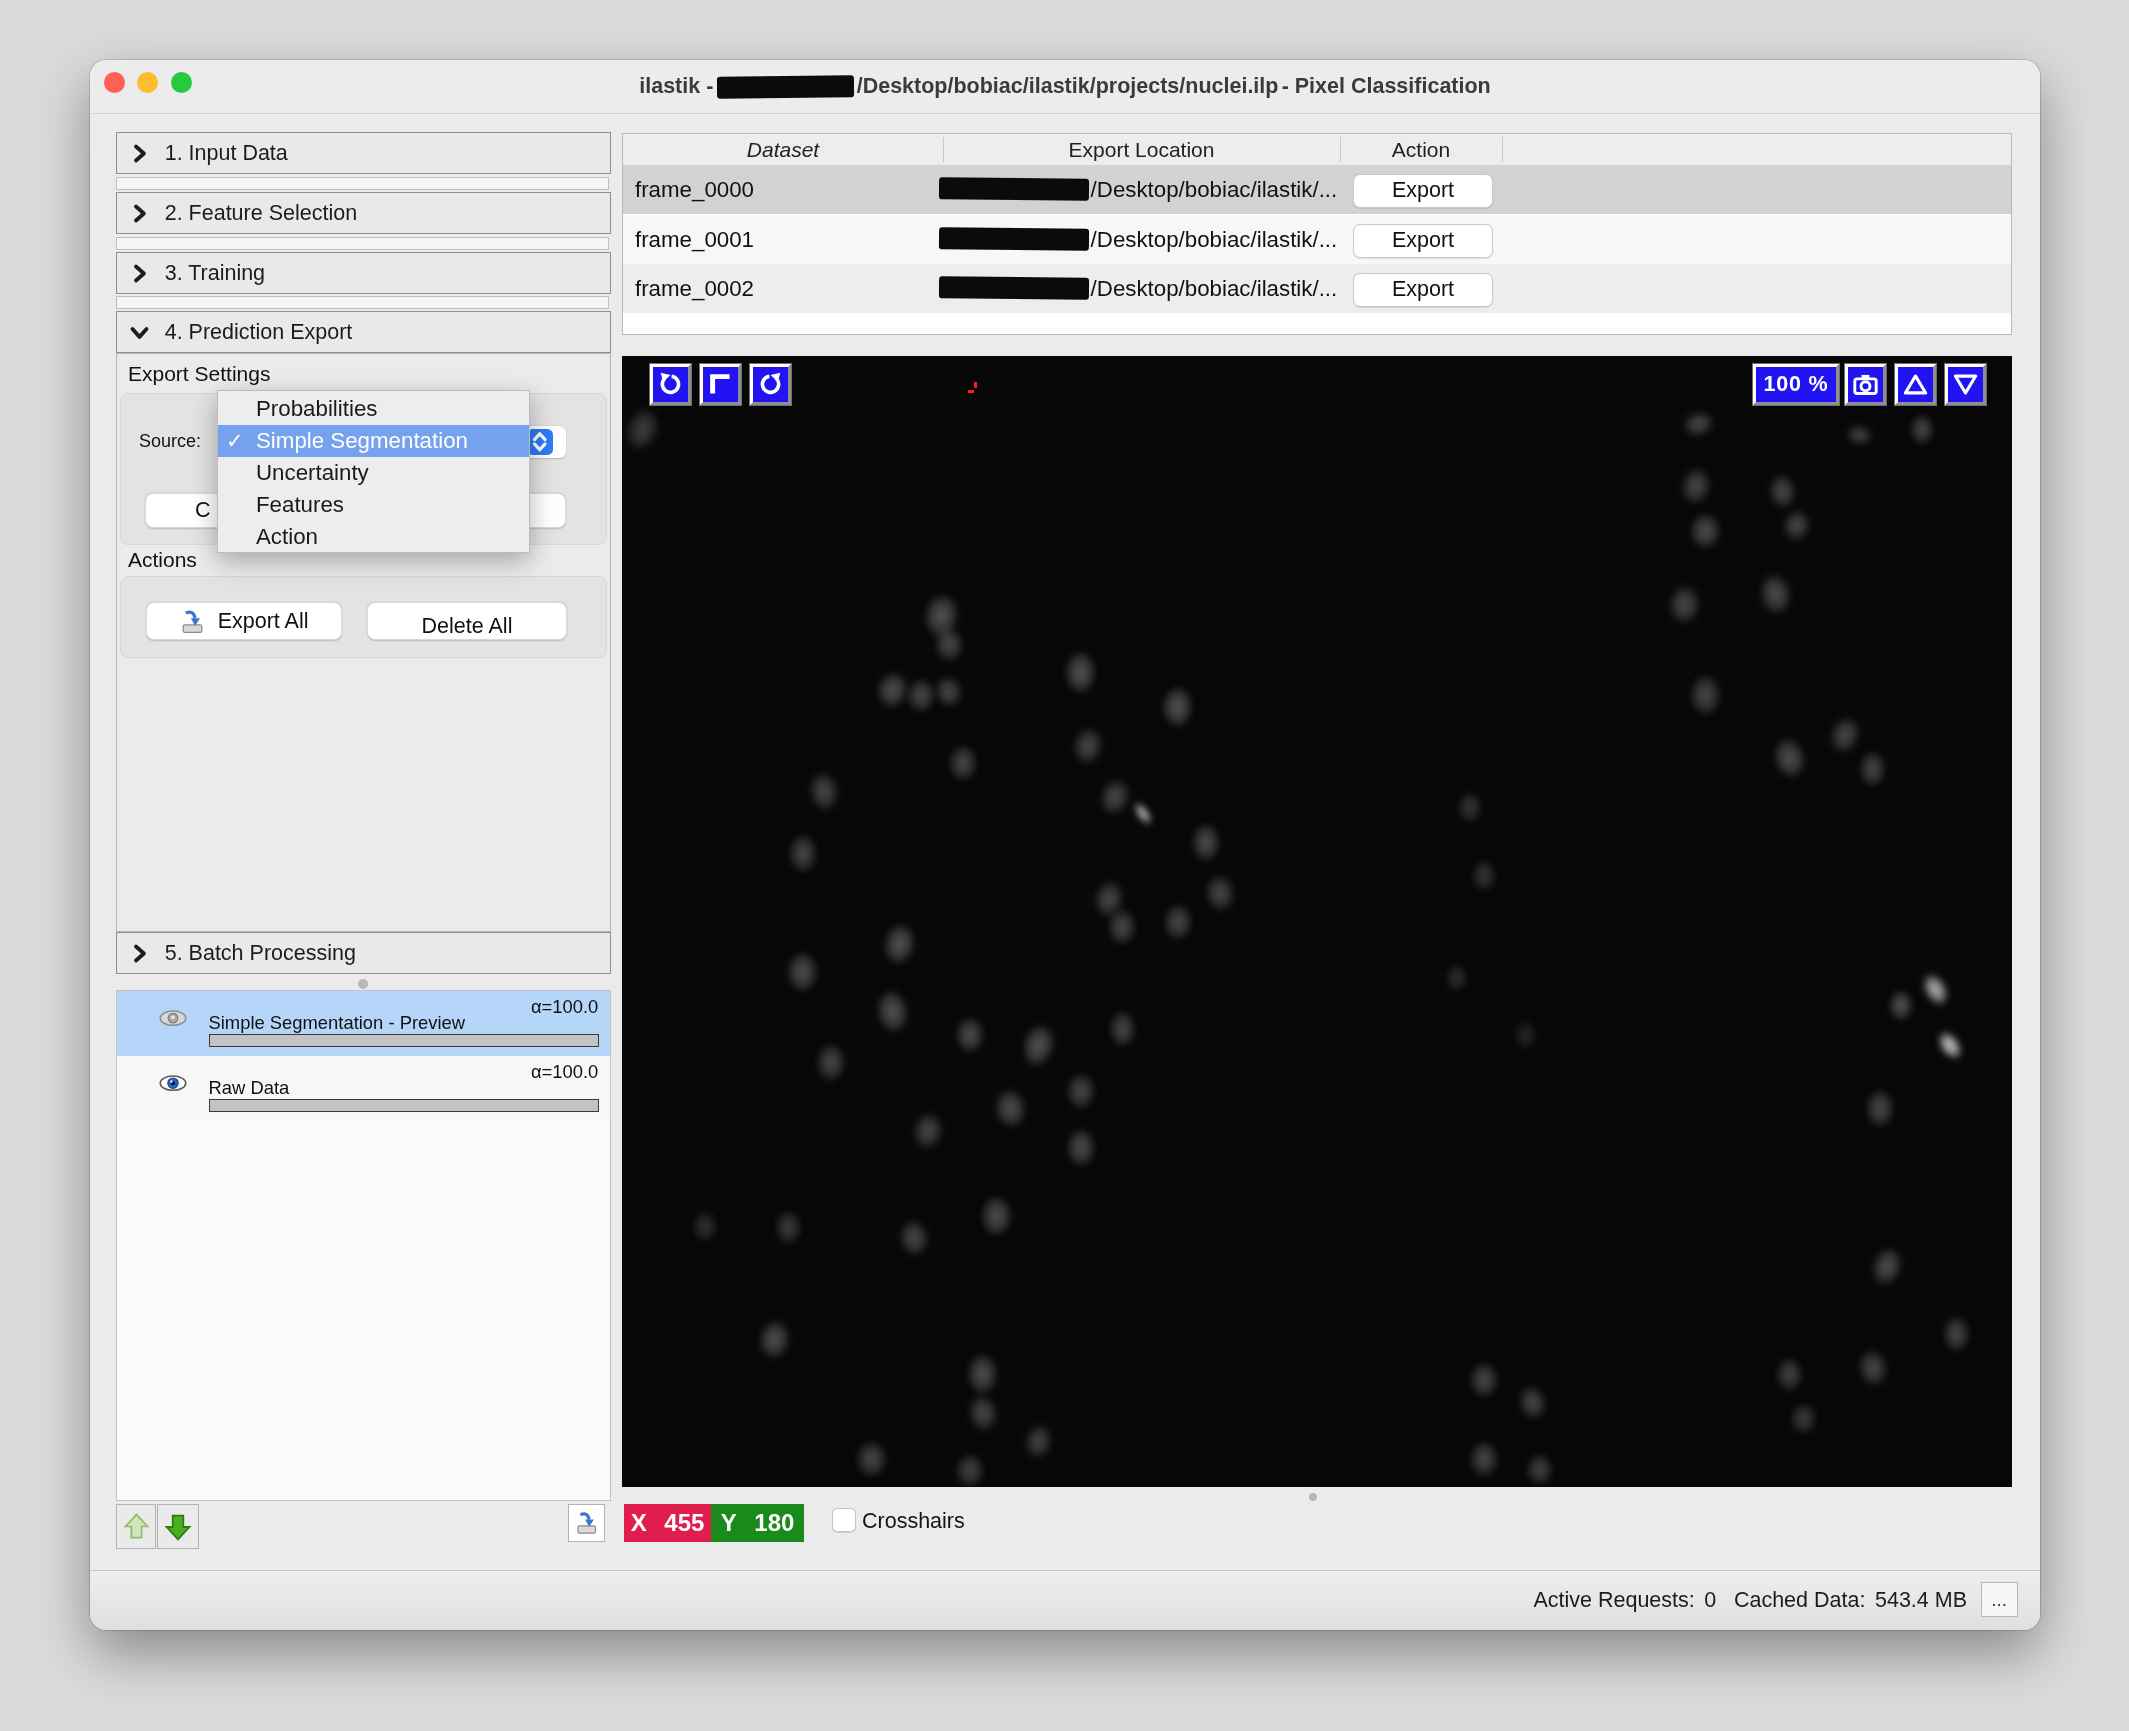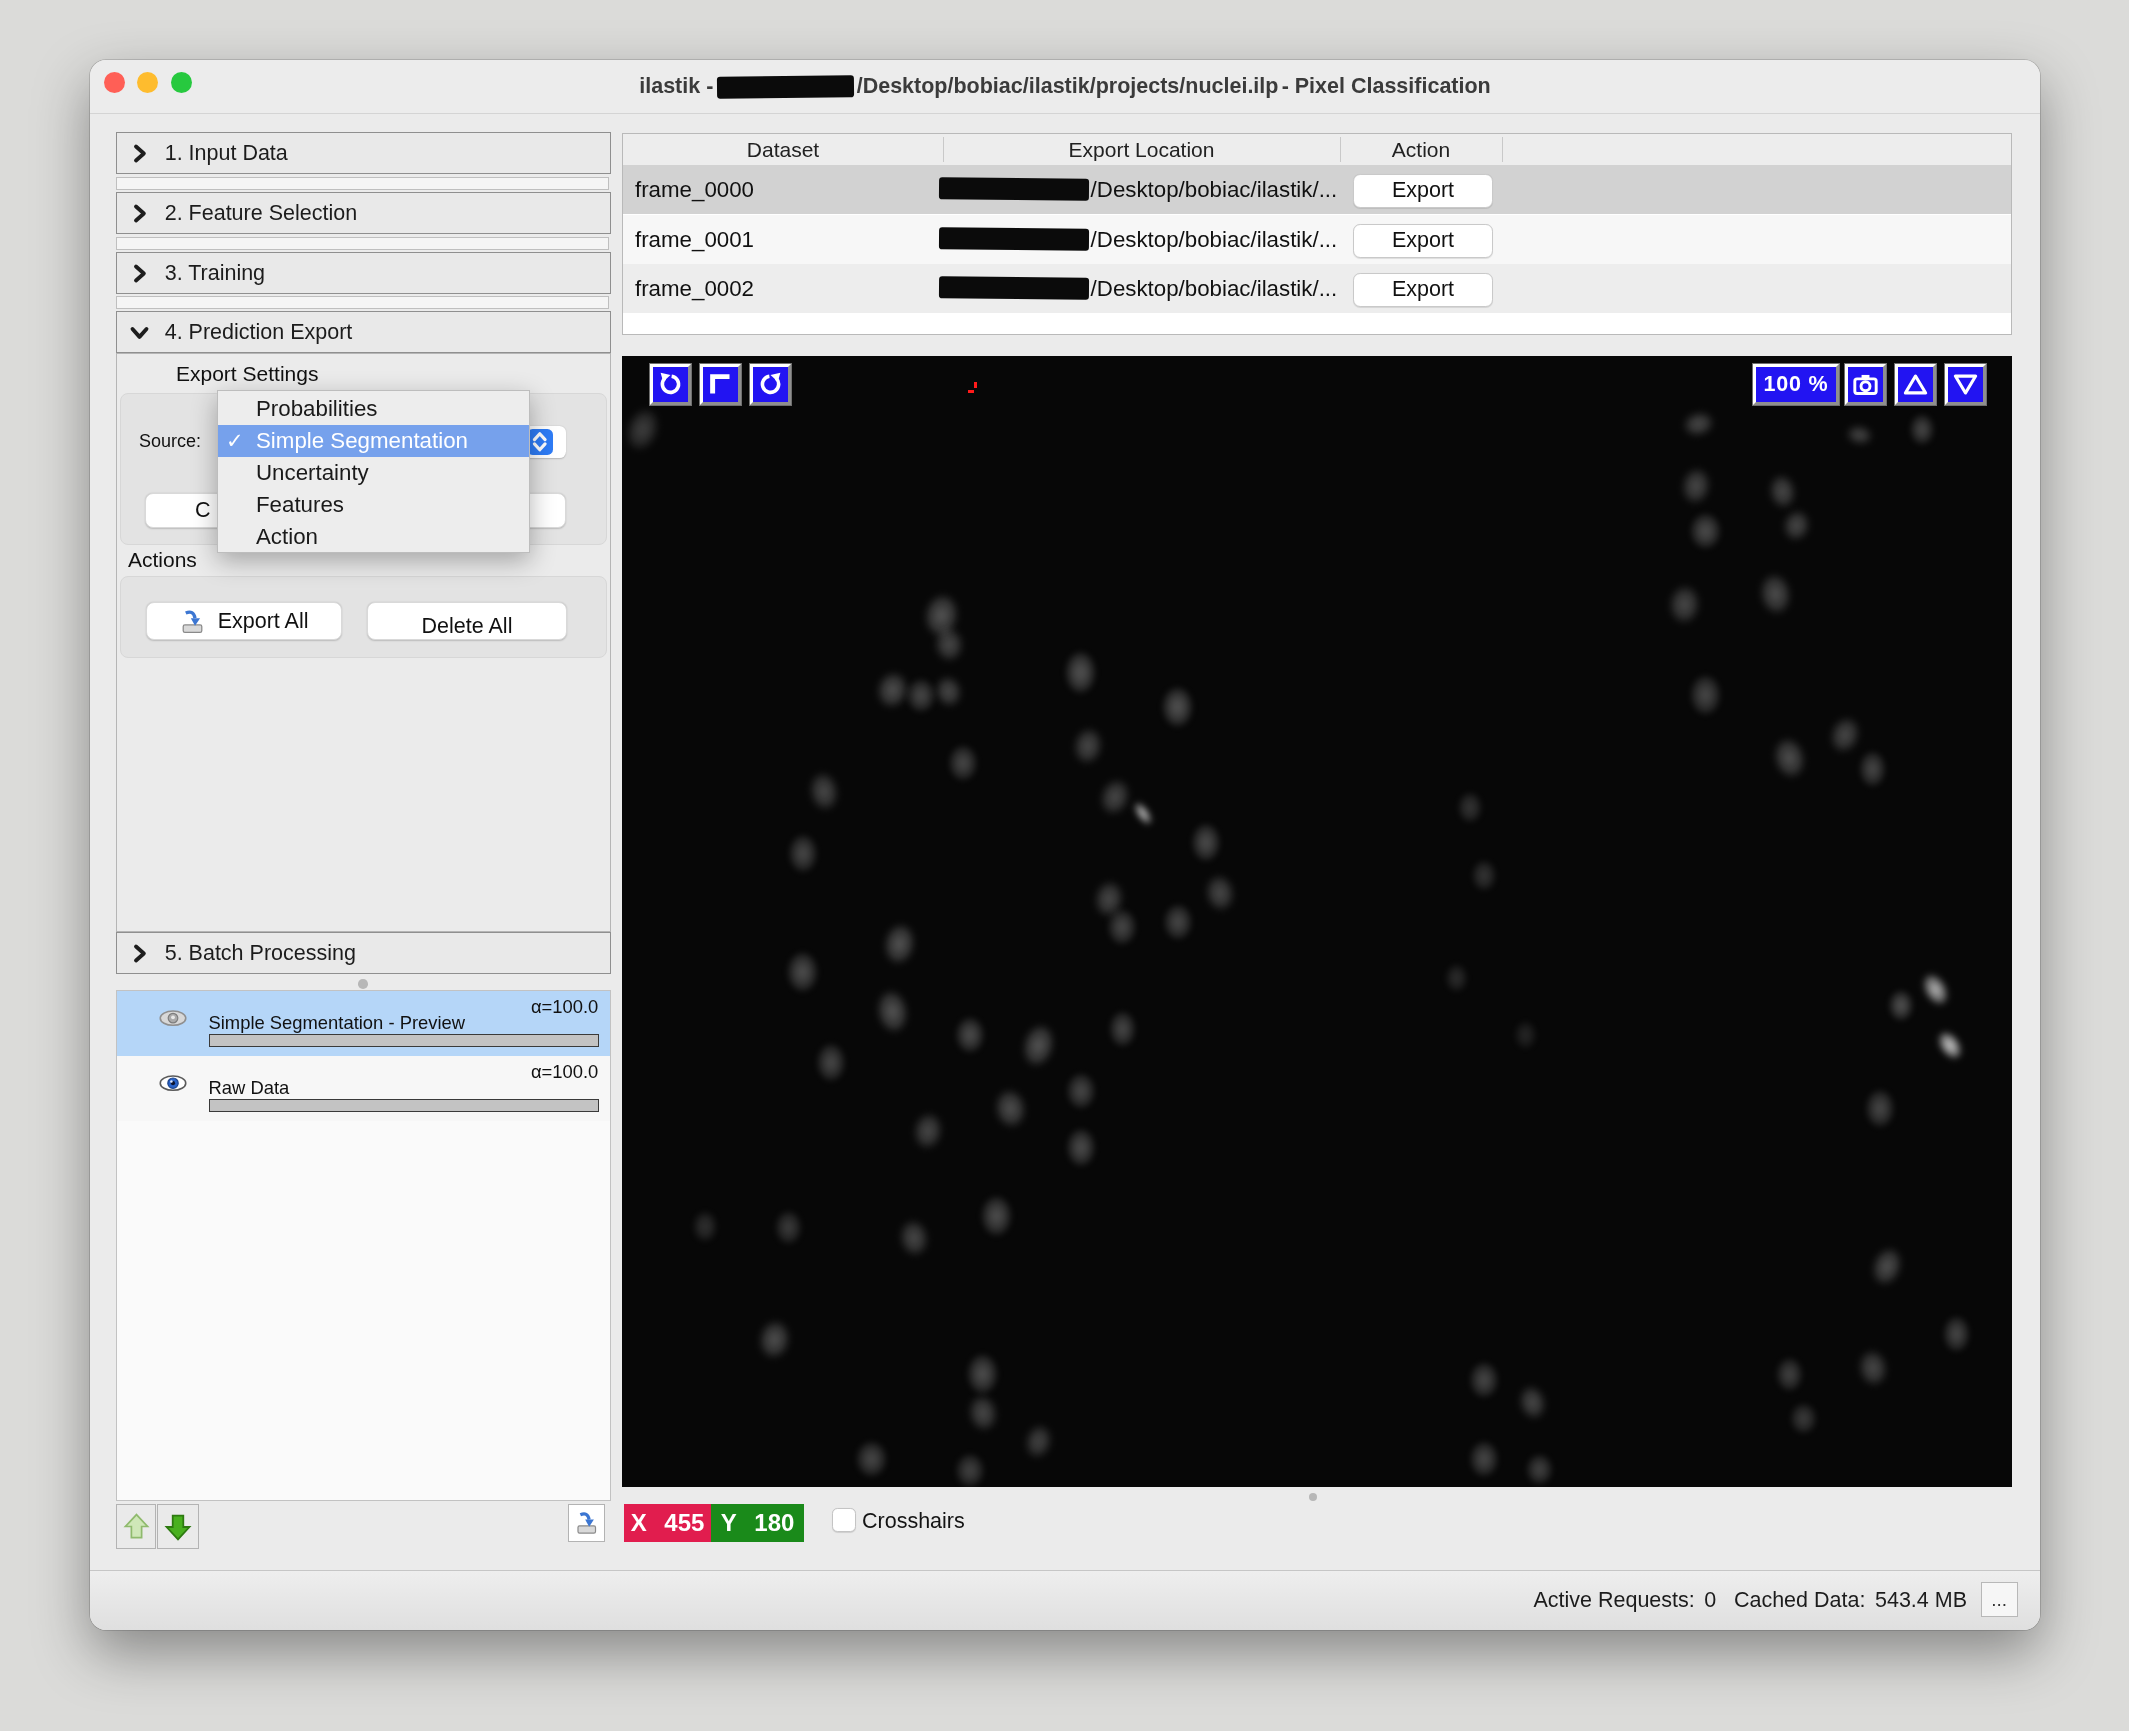--- a/index.html
+++ b/index.html
@@ -140,21 +140,21 @@
 
   <div class="acc-header" style="top:251px;">
     <svg class="chev" viewBox="0 0 24 24">
         <path d="M4 8 L12 17 L20 8" fill="none" stroke="#1d1d1d" stroke-width="4.4" stroke-linecap="round" stroke-linejoin="round"></path>
       </svg>
     <span>4. Prediction Export</span>
   </div>
 
   <div class="panel4"></div>
 
-  <div class="grp-label" style="left:38px;top:302px;margin-left:48px;">Export Settings</div>
+  <div class="grp-label" style="left:38px;top:302px;">Export Settings</div>
   <div class="groupbox" style="left:29.5px;top:333px;width:487px;height:152px;"></div>
 
   <div class="grp-label" style="left:49px;top:371px;font-size:18px;">Source:</div>
 
   <div class="combo-frag"></div>
   <div class="stepper">
     <svg viewBox="0 0 24 24" style="width:25.5px;height:25.5px;">
       <path d="M7 10 L12 4.5 L17 10" fill="none" stroke="#fff" stroke-width="3" stroke-linecap="round" stroke-linejoin="round"></path>
       <path d="M7 14 L12 19.5 L17 14" fill="none" stroke="#fff" stroke-width="3" stroke-linecap="round" stroke-linejoin="round"></path>
     </svg>
@@ -249,21 +249,21 @@
   <div class="sq-btn" style="left:478px;top:1444px;width:37px;height:38px;background:#fff;">
     <svg viewBox="0 0 32 32" style="width:25.5px;height:25.5px;">
       <rect x="5" y="20" width="22" height="9" rx="2" fill="#d9d9d9" stroke="#8a8a8a" stroke-width="1.5"></rect>
       <path d="M8 6 Q17 2 19 12" fill="none" stroke="#3c76d2" stroke-width="4"></path>
       <polygon points="14,12 25,12 19,21" fill="#3c76d2"></polygon>
     </svg>
   </div>
 
   <div class="dtable">
     <div class="dt-head">
-      <div class="col" style="left:0;width:320px;">Dataset</div>
+      <div class="col" style="left:0;width:320px;font-style:italic;">Dataset</div>
       <div class="col" style="left:320px;width:397px;">Export Location</div>
       <div class="col" style="left:717px;width:162px;">Action</div>
       <span class="vsep" style="left:320px;"></span>
       <span class="vsep" style="left:717px;"></span>
       <span class="vsep" style="left:879px;"></span>
     </div>
 
     <div class="dt-row" style="top:31px;background:#d2d2d2;">
       <span class="ds">frame_0000</span>
       <span class="loc">

